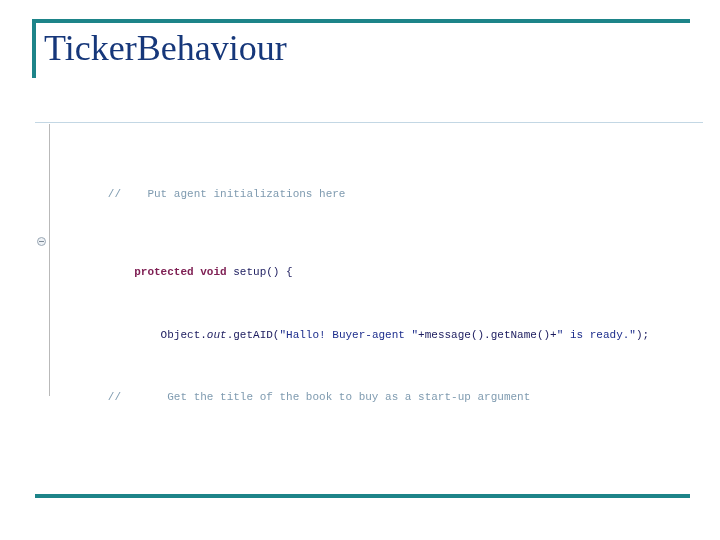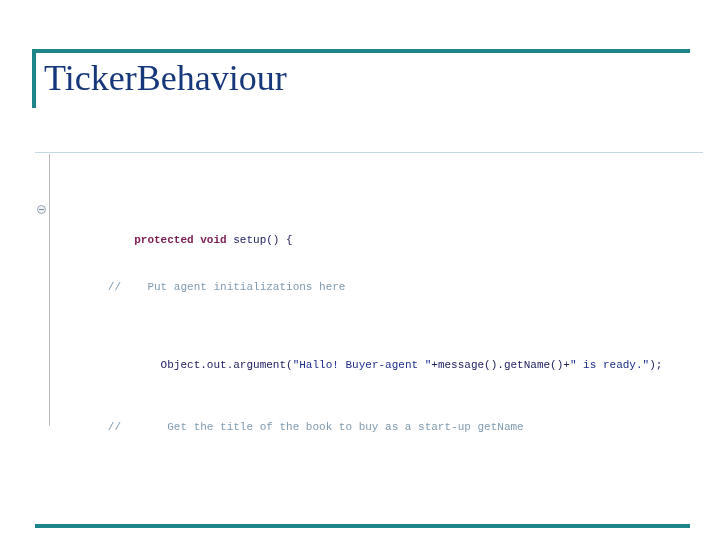--- a/index.html
+++ b/index.html
@@ -13,21 +13,20 @@
     overflow: hidden;
     font-family: "Liberation Sans", sans-serif;
     position: relative;
   }
 
   
   #slide {
     position: absolute;
     inset: 0;
     background: #ffffff;
-    margin-top: 30px;
   }
 
   
   .rule-top {
     position: absolute;
     left: 32px;
     top: 19px;
     width: 658px;
     height: 4px;
     background: #1d8489;
@@ -127,54 +126,54 @@
     width: 5px;
     height: 1px;
     background: #7d8a97;
   }
 
   
   .cmt  { color: #7f9bb0; }
   .kw   { color: #7f2054; font-weight: bold; }
   .str  { color: #1c2d8c; }
   .id   { color: #1b1b5e; }
-  .ital { }
+  .ital { font-style: italic; }
 </style>
 </head>
 <body>
 
 <div id="slide">
 
   <div class="rule-top"></div>
   <div class="rule-vert"></div>
 
   <div class="slide-title">TickerBehaviour</div>
 
   <div id="code-pane">
     <div class="pane-topline"></div>
     <div class="gutter-line"></div>
 
     <div class="code-lines">
 
       <div class="code-line">
+        <span class="cmt">//    Put agent initializations here</span>
+      </div>
+
+      <div class="code-line">
         <span class="fold"></span>
         <span class="id">    </span><span class="kw">protected void</span><span class="id"> setup() {</span>
       </div>
 
-      <div class="code-line">
-        <span class="cmt">//    Put agent initializations here</span>
-      </div>
-
 
       <div class="code-line">
-        <span class="id">        Object.</span><span class="id ital">out</span><span class="id">.argument(</span><span class="str">"Hallo! Buyer-agent "</span><span class="id">+message().getName()+</span><span class="str">" is ready."</span><span class="id">);</span>
+        <span class="id">        Object.</span><span class="id ital">out</span><span class="id">.getAID(</span><span class="str">"Hallo! Buyer-agent "</span><span class="id">+message().getName()+</span><span class="str">" is ready."</span><span class="id">);</span>
       </div>
 
       <div class="code-line">
-        <span class="cmt">//       Get the title of the book to buy as a start-up getName</span>
+        <span class="cmt">//       Get the title of the book to buy as a start-up argument</span>
       </div>
 
 
       
 
       
 
       
 
       

